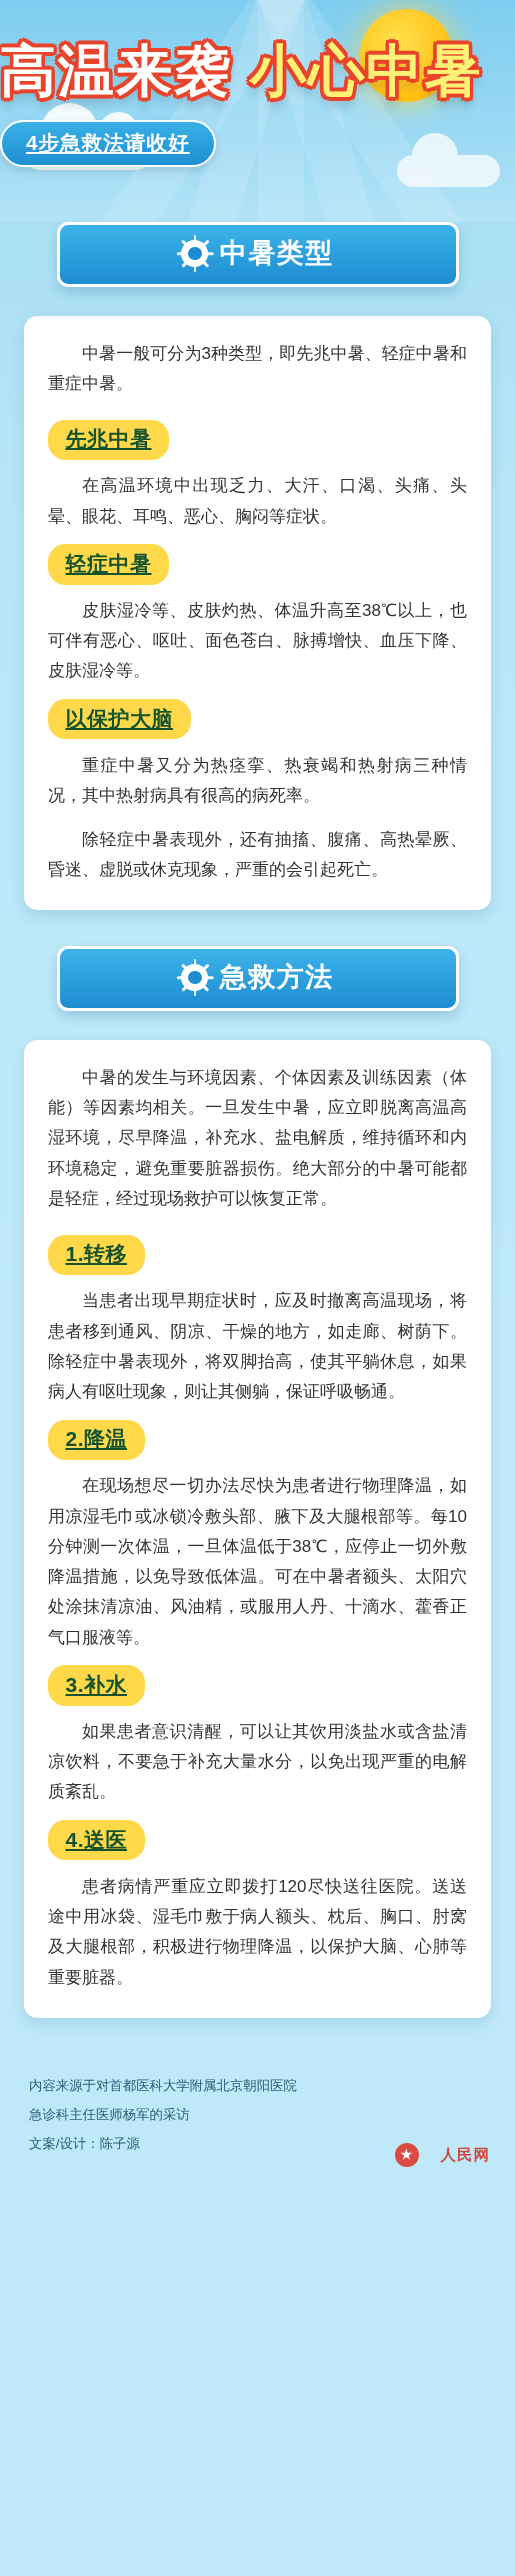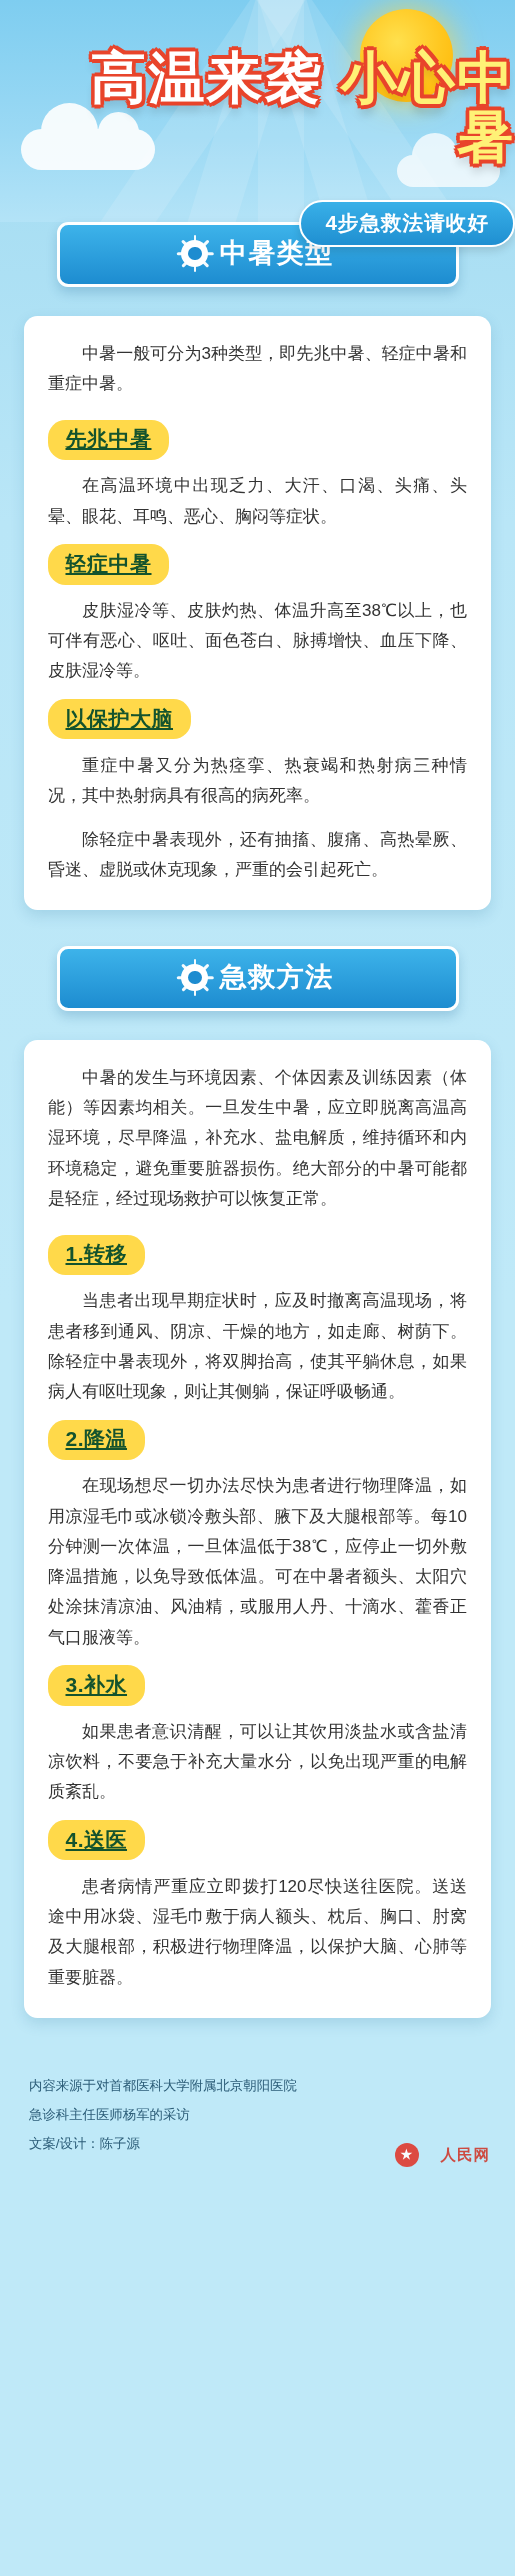--- a/index.html
+++ b/index.html
@@ -77,53 +77,53 @@
   .cloud.c1:after  { width: 41px;  height: 41px;  left: 77px; top: -17.5px; }
   .cloud.c2 { width: 103px; height: 32px; right: 15.5px; top: 155px; opacity:.75; }
   .cloud.c2:before {
     content:""; position:absolute; background:#fff; border-radius:50%;
     width: 46px; height: 46px; left: 15.5px; top: -21.6px;
   }
 
   
   .title-wrap {
     position: absolute;
-    top: 49px;
+    top: 42px;
     left: 0;
     width: 100%;
-    text-align: right;
+    text-align: left;
     z-index: 5;
-    padding-left: 43px;
   }
   .main-title {
     display: inline-block;
     font-size: 56px;
     font-weight: bold;
     letter-spacing: 2.1px;
     color: #fff;
     line-height: 1.05;
     text-shadow:
       -3.1px -3.1px 0 #e8442b, 3.1px -3.1px 0 #e8442b, -3.1px 3.1px 0 #e8442b, 3.1px 3.1px 0 #e8442b,
       0 -3.6px 0 #e8442b, 0 3.6px 0 #e8442b, -3.6px 0 0 #e8442b, 3.6px 0 0 #e8442b,
       0 9.3px 9.3px rgba(0,0,0,.18);
     font-family: "Liberation Sans", sans-serif;
   }
   .title-accent { color: #fff176; }
   .subtitle {
-    margin: 33px auto 0;
+    margin: 19px auto 0;
     display: inline-block;
     padding: 7.2px 24px 8.2px;
     background: linear-gradient(180deg,#39b0e8 0%, #1f8fd1 100%);
     border: 2.6px solid #fff;
     border-radius: 24px;
     color: #fff;
     font-size: 20.6px;
     font-weight: bold;
     letter-spacing: 1px;
     box-shadow: 0 4.1px 8.2px rgba(0,0,0,.12);
+    text-decoration: underline;
   }
 
   
   .content {
     position: relative;
     padding: 0 24px 0;
     z-index: 4;
   }
   .card {
     background: #fff;

